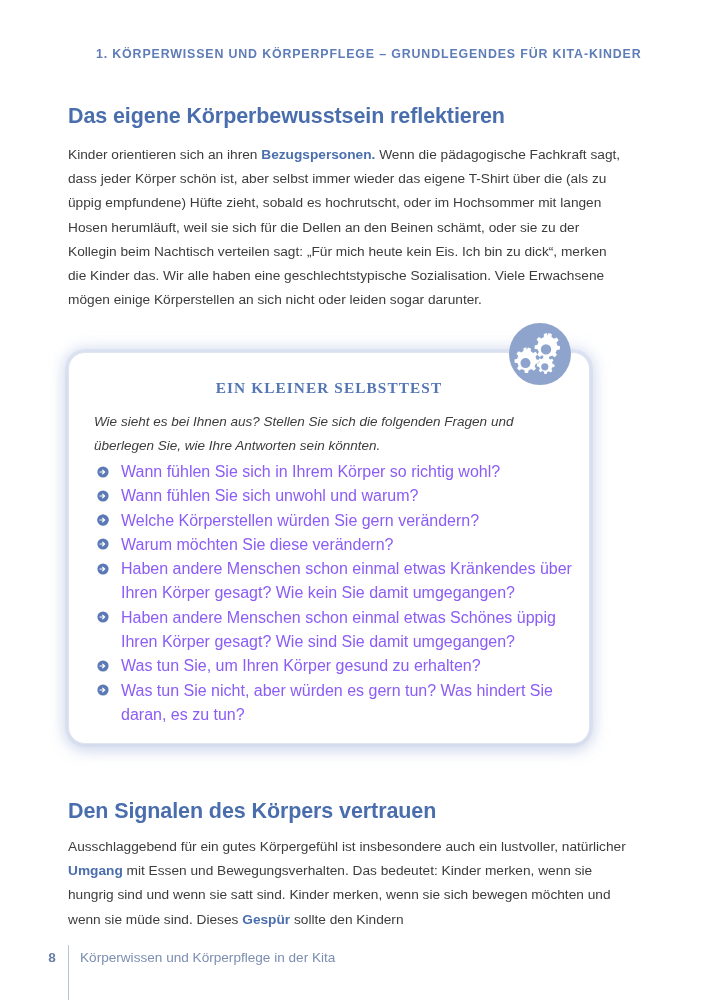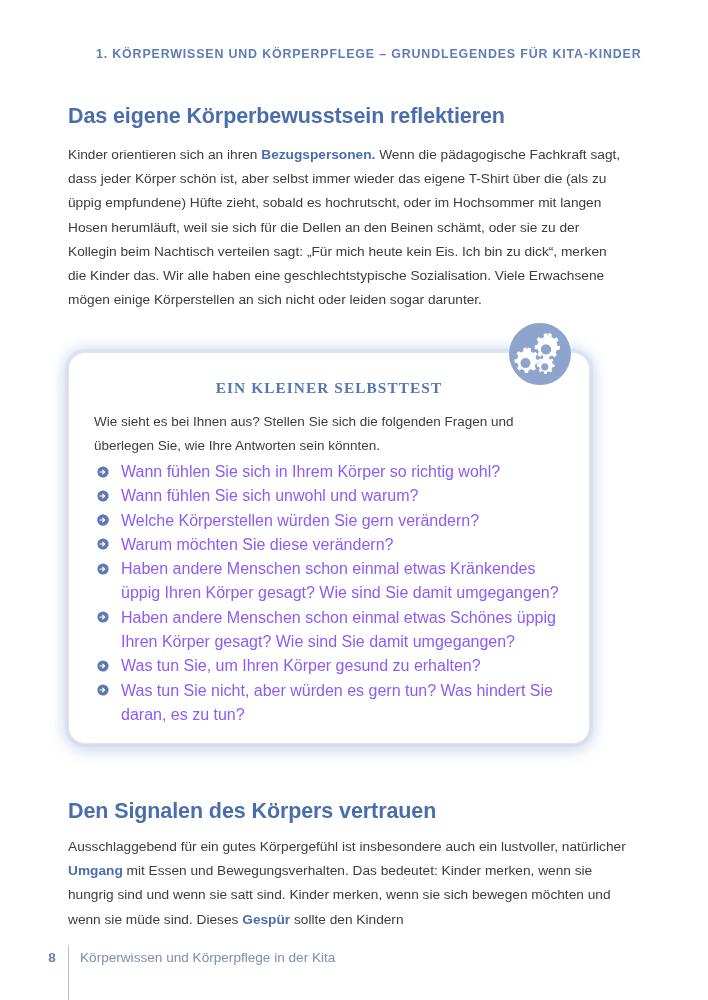--- a/index.html
+++ b/index.html
@@ -120,20 +120,21 @@
 
   .callout-intro {
     position: absolute;
     left: 26px;
     top: 58px;
     width: 462px;
     color: #3c3c3c;
     font-size: 13.5px;
     line-height: 24.2px;
     font-family: "Liberation Sans", sans-serif;
+    font-style: italic;
   }
 
   ul.question-list {
     position: absolute;
     left: 29px;
     top: 108px;
     width: 478px;
     margin: 0;
     padding: 0;
     list-style: none;
@@ -263,21 +264,21 @@
         </span>
         <span>Warum möchten Sie diese verändern?</span>
       </li>
       <li>
         <span class="bullet">
           <svg width="12" height="12" viewBox="0 0 12 12">
               <circle cx="6" cy="6" r="5.6" fill="#5b7ab5"></circle>
               <path d="M3 6h4.1M5.6 4.1L7.6 6 5.6 7.9" fill="none" stroke="#ffffff" stroke-width="1.2" stroke-linecap="round" stroke-linejoin="round"></path>
             </svg>
         </span>
-        <span>Haben andere Menschen schon einmal etwas Kränkendes üppig Ihren Körper gesagt? Wie sind Sie damit umgegangen?</span>
+        <span>Haben andere Menschen schon einmal etwas Kränkendes über Ihren Körper gesagt? Wie kein Sie damit umgegangen?</span>
       </li>
       <li>
         <span class="bullet">
           <svg width="12" height="12" viewBox="0 0 12 12">
               <circle cx="6" cy="6" r="5.6" fill="#5b7ab5"></circle>
               <path d="M3 6h4.1M5.6 4.1L7.6 6 5.6 7.9" fill="none" stroke="#ffffff" stroke-width="1.2" stroke-linecap="round" stroke-linejoin="round"></path>
             </svg>
         </span>
         <span>Haben andere Menschen schon einmal etwas Schönes üppig Ihren Körper gesagt? Wie sind Sie damit umgegangen?</span>
       </li>

